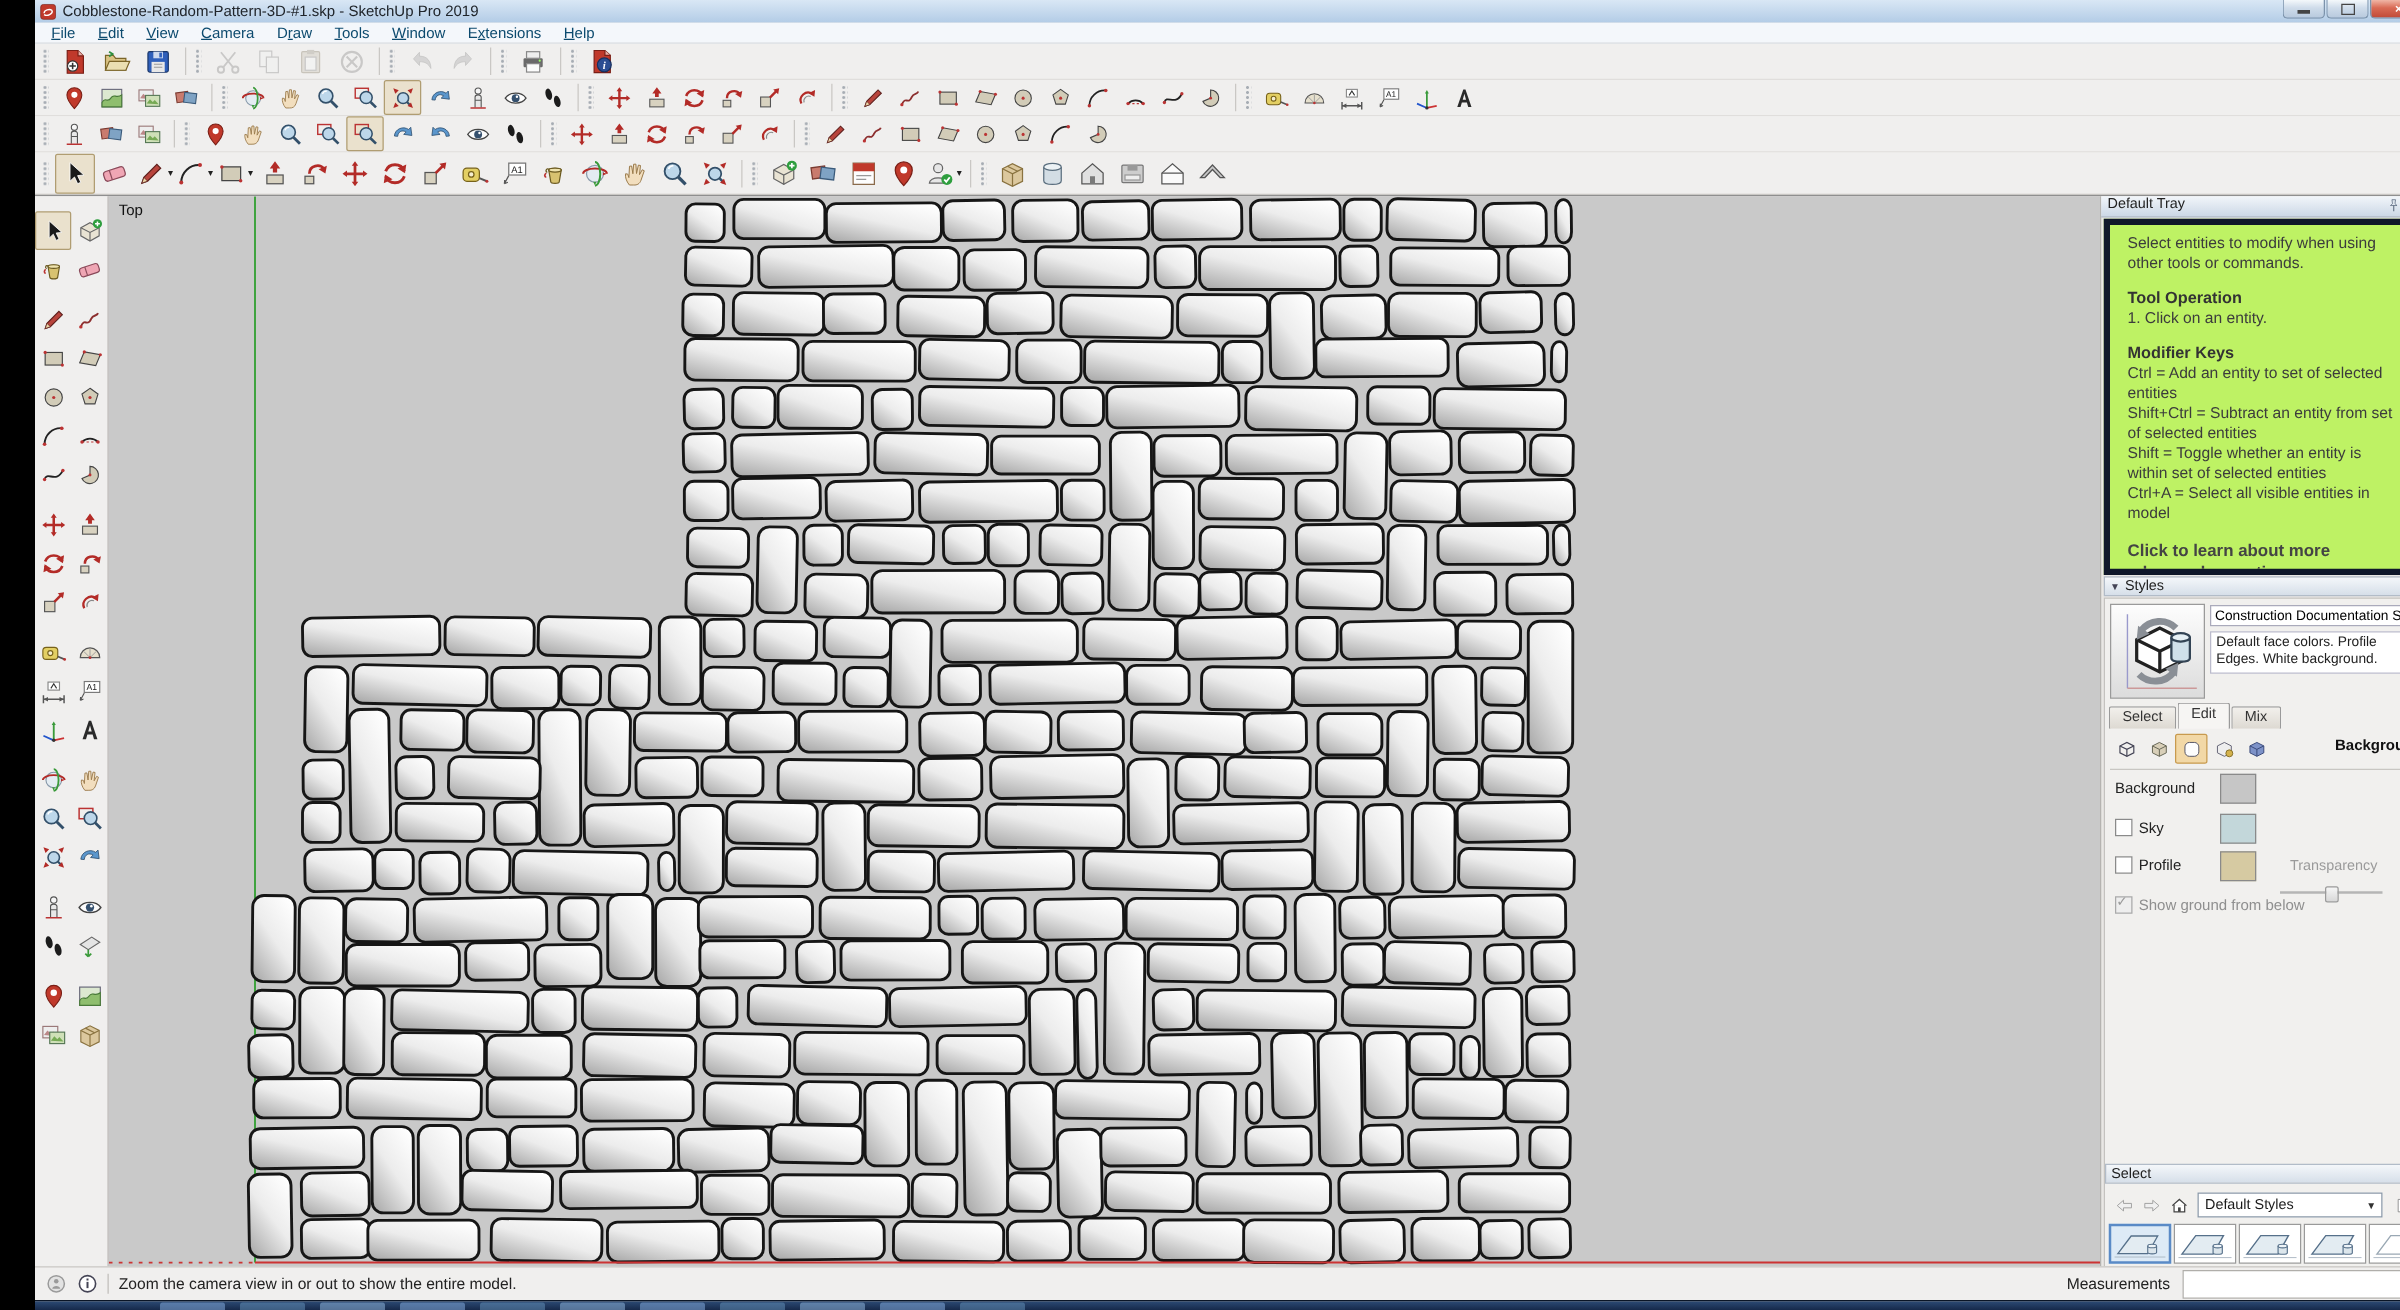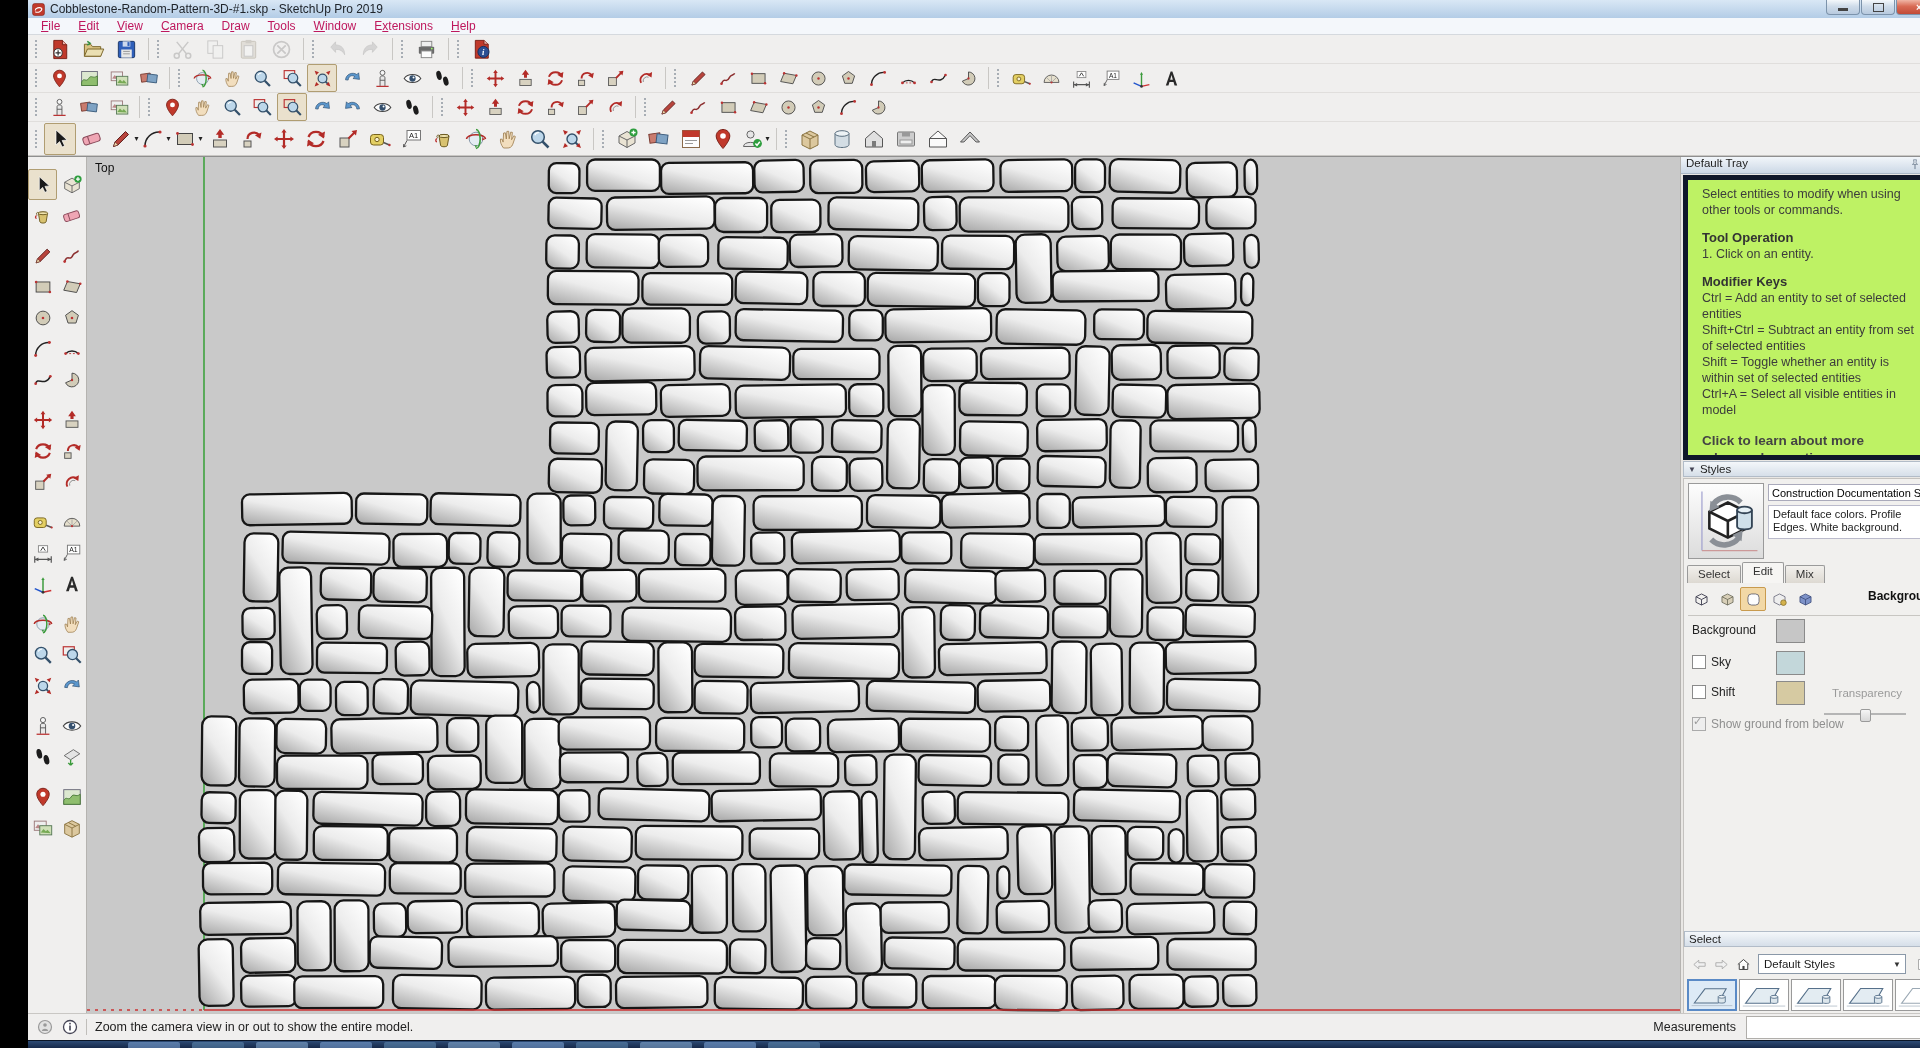--- a/index.html
+++ b/index.html
@@ -14,21 +14,21 @@
   #winbtns{position:absolute;right:6px;top:0;display:flex;}
   .wbtn{width:32px;height:14px;border:1px solid #7c93ab;border-top:none;border-radius:0 0 4px 4px;
     background:linear-gradient(#f4f8fb,#cfdcea 45%,#b8cade);display:flex;align-items:center;justify-content:center;
     font-size:10px;color:#333;margin-left:1px;}
   .wbtn.close{width:44px;background:linear-gradient(#f0b6a6,#d96b55 45%,#c14b38);color:#fff;font-weight:bold;}
   .wbtn .minbar{width:10px;height:3px;background:#444;margin-top:5px;}
   .wbtn .maxbox{width:9px;height:7px;border:1.5px solid #444;}
   
   #menubar{position:absolute;left:0;top:18px;width:1920px;height:17px;background:#f4f7fb;
     border-bottom:1px solid #d5d9de;display:flex;align-items:center;padding-left:4px;box-sizing:border-box;}
-  .menu-item{padding:1px 9px;font-size:12px;color:#be185d;}
+  .menu-item{padding:1px 9px;font-size:12px;color:#0c4a6e;}
   .menu-item u{text-decoration:underline;}
   
   .toolbar{position:absolute;left:0;width:1920px;background:#f0efee;display:flex;align-items:center;
     padding-left:4px;box-sizing:border-box;border-bottom:1px solid #e0dedc;}
   #toolbar1{top:35px;height:29px;}
   #toolbar2{top:64px;height:29px;}
   #toolbar3{top:93px;height:29px;}
   #toolbar4{top:122px;height:34px;border-bottom:1px solid #c9c7c4;}
   .grip{width:5px;height:20px;margin:0 5px 0 2px;
     background-image:radial-gradient(circle,#a7adb4 1px,transparent 1.3px);background-size:4px 4px;}
@@ -1748,21 +1748,21 @@
         <div class="swatch" id="sw-bg" style="top: 140px; background: rgb(198, 198, 198);"></div>
 
         <div class="setrow" style="top:176px;">
           <span class="cb"></span>
           <span>Sky</span>
         </div>
         <div class="swatch" id="sw-sky" style="top: 172px; background: rgb(195, 215, 218);"></div>
 
         <div class="setrow" style="top:206px;">
           <span class="cb"></span>
-          <span>Shift</span>
+          <span>Profile</span>
         </div>
         <div class="swatch" id="sw-ground" style="top: 202px; background: rgb(214, 202, 162);"></div>
         <div id="transp-label">Transparency</div>
         <div id="slider">
           <div class="track"></div>
           <div class="thumb"></div>
         </div>
 
         <div class="setrow graytxt" style="top:238px;">
           <span class="cb checked disbox"></span>

